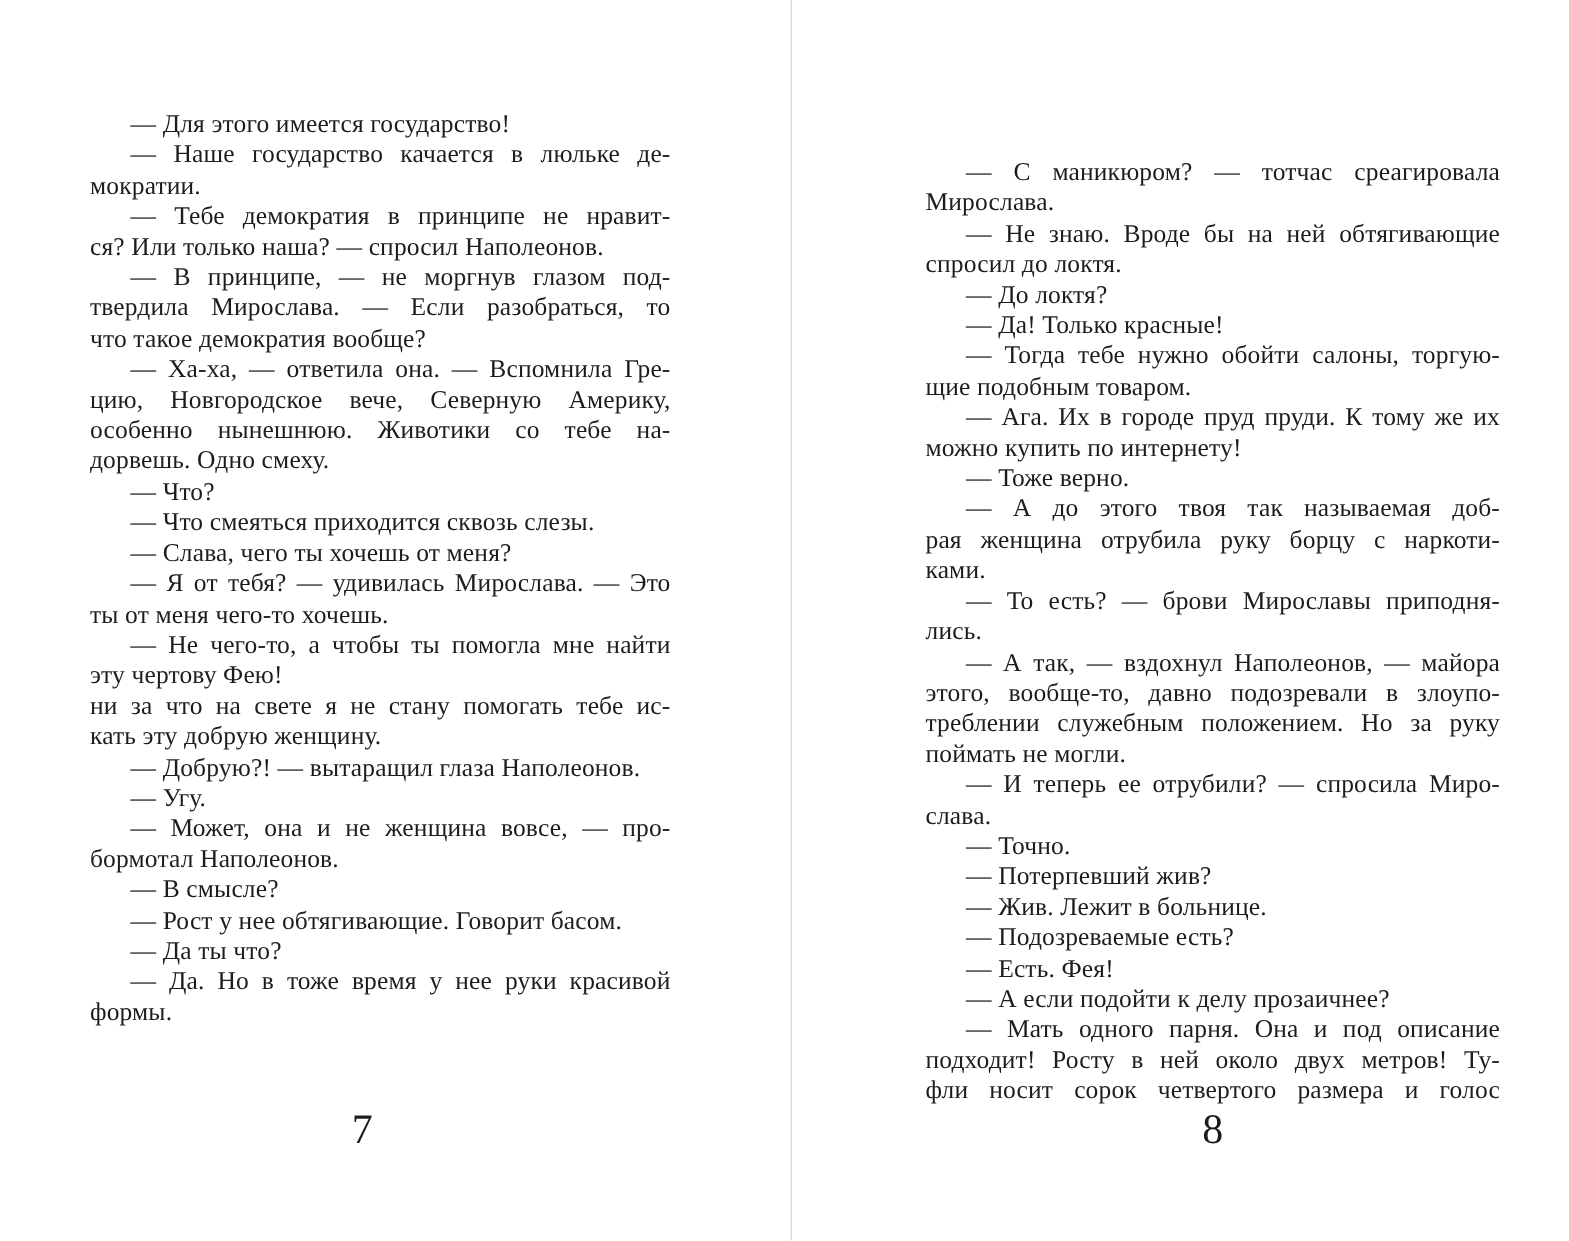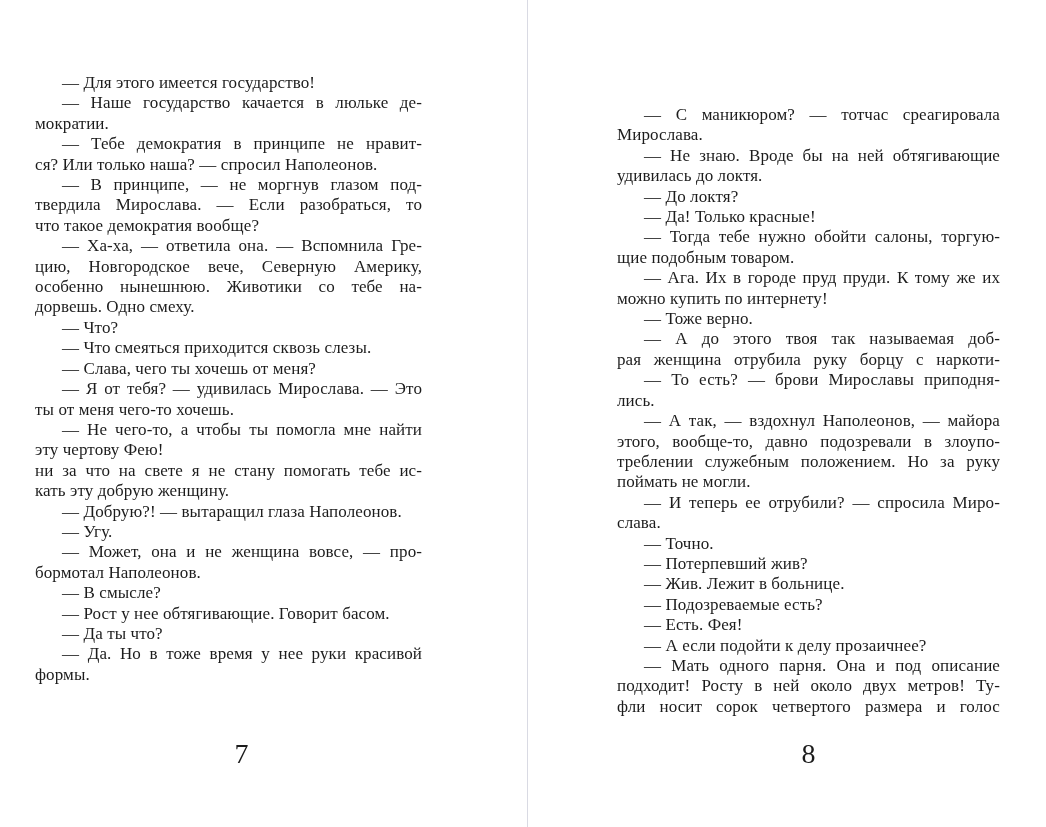--- a/index.html
+++ b/index.html
@@ -24,21 +24,21 @@
     height: 827px;
     background: #d9dae3;
   }
   .text-block {
     position: absolute;
     top: 73px;
     font-size: 17px;
     line-height: 20.4px;
     letter-spacing: 0.1px;
   }
-  .text-block.left  { left: 35px;  width: 387px; }
+  .text-block.left  { left: 60px;  width: 387px; }
   .text-block.right { left: 617px; width: 383px; margin-top: 32px; }
   .line {
     text-align: justify;
     text-align-last: justify;
     white-space: normal;
   }
   .line.para-end { text-align-last: left; }
   .line.indent { text-indent: 27px; }
   .page-number {
     position: absolute;
@@ -88,30 +88,31 @@
       <div class="line indent">— Да. Но в тоже время у нее руки красивой</div>
       <div class="line para-end">формы.</div>
     </div>
 
   <div class="page-divider"></div>
 
   <div class="text-block right">
       <div class="line indent">— С маникюром? — тотчас среагировала</div>
       <div class="line para-end">Мирослава.</div>
       <div class="line indent">— Не знаю. Вроде бы на ней обтягивающие</div>
-      <div class="line para-end">удивилась до локтя.</div>
+      <div class="line para-end">спросил до локтя.</div>
       <div class="line indent para-end">— До локтя?</div>
       <div class="line indent para-end">— Да! Только красные!</div>
       <div class="line indent">— Тогда тебе нужно обойти салоны, торгую-</div>
       <div class="line para-end">щие подобным товаром.</div>
       <div class="line indent">— Ага. Их в городе пруд пруди. К тому же их</div>
       <div class="line para-end">можно купить по интернету!</div>
       <div class="line indent para-end">— Тоже верно.</div>
       <div class="line indent">— А до этого твоя так называемая доб-</div>
       <div class="line">рая женщина отрубила руку борцу с наркоти-</div>
+      <div class="line para-end">ками.</div>
       <div class="line indent">— То есть? — брови Мирославы приподня-</div>
       <div class="line para-end">лись.</div>
       <div class="line indent">— А так, — вздохнул Наполеонов, — майора</div>
       <div class="line">этого, вообще-то, давно подозревали в злоупо-</div>
       <div class="line">треблении служебным положением. Но за руку</div>
       <div class="line para-end">поймать не могли.</div>
       <div class="line indent">— И теперь ее отрубили? — спросила Миро-</div>
       <div class="line para-end">слава.</div>
       <div class="line indent para-end">— Точно.</div>
       <div class="line indent para-end">— Потерпевший жив?</div>

